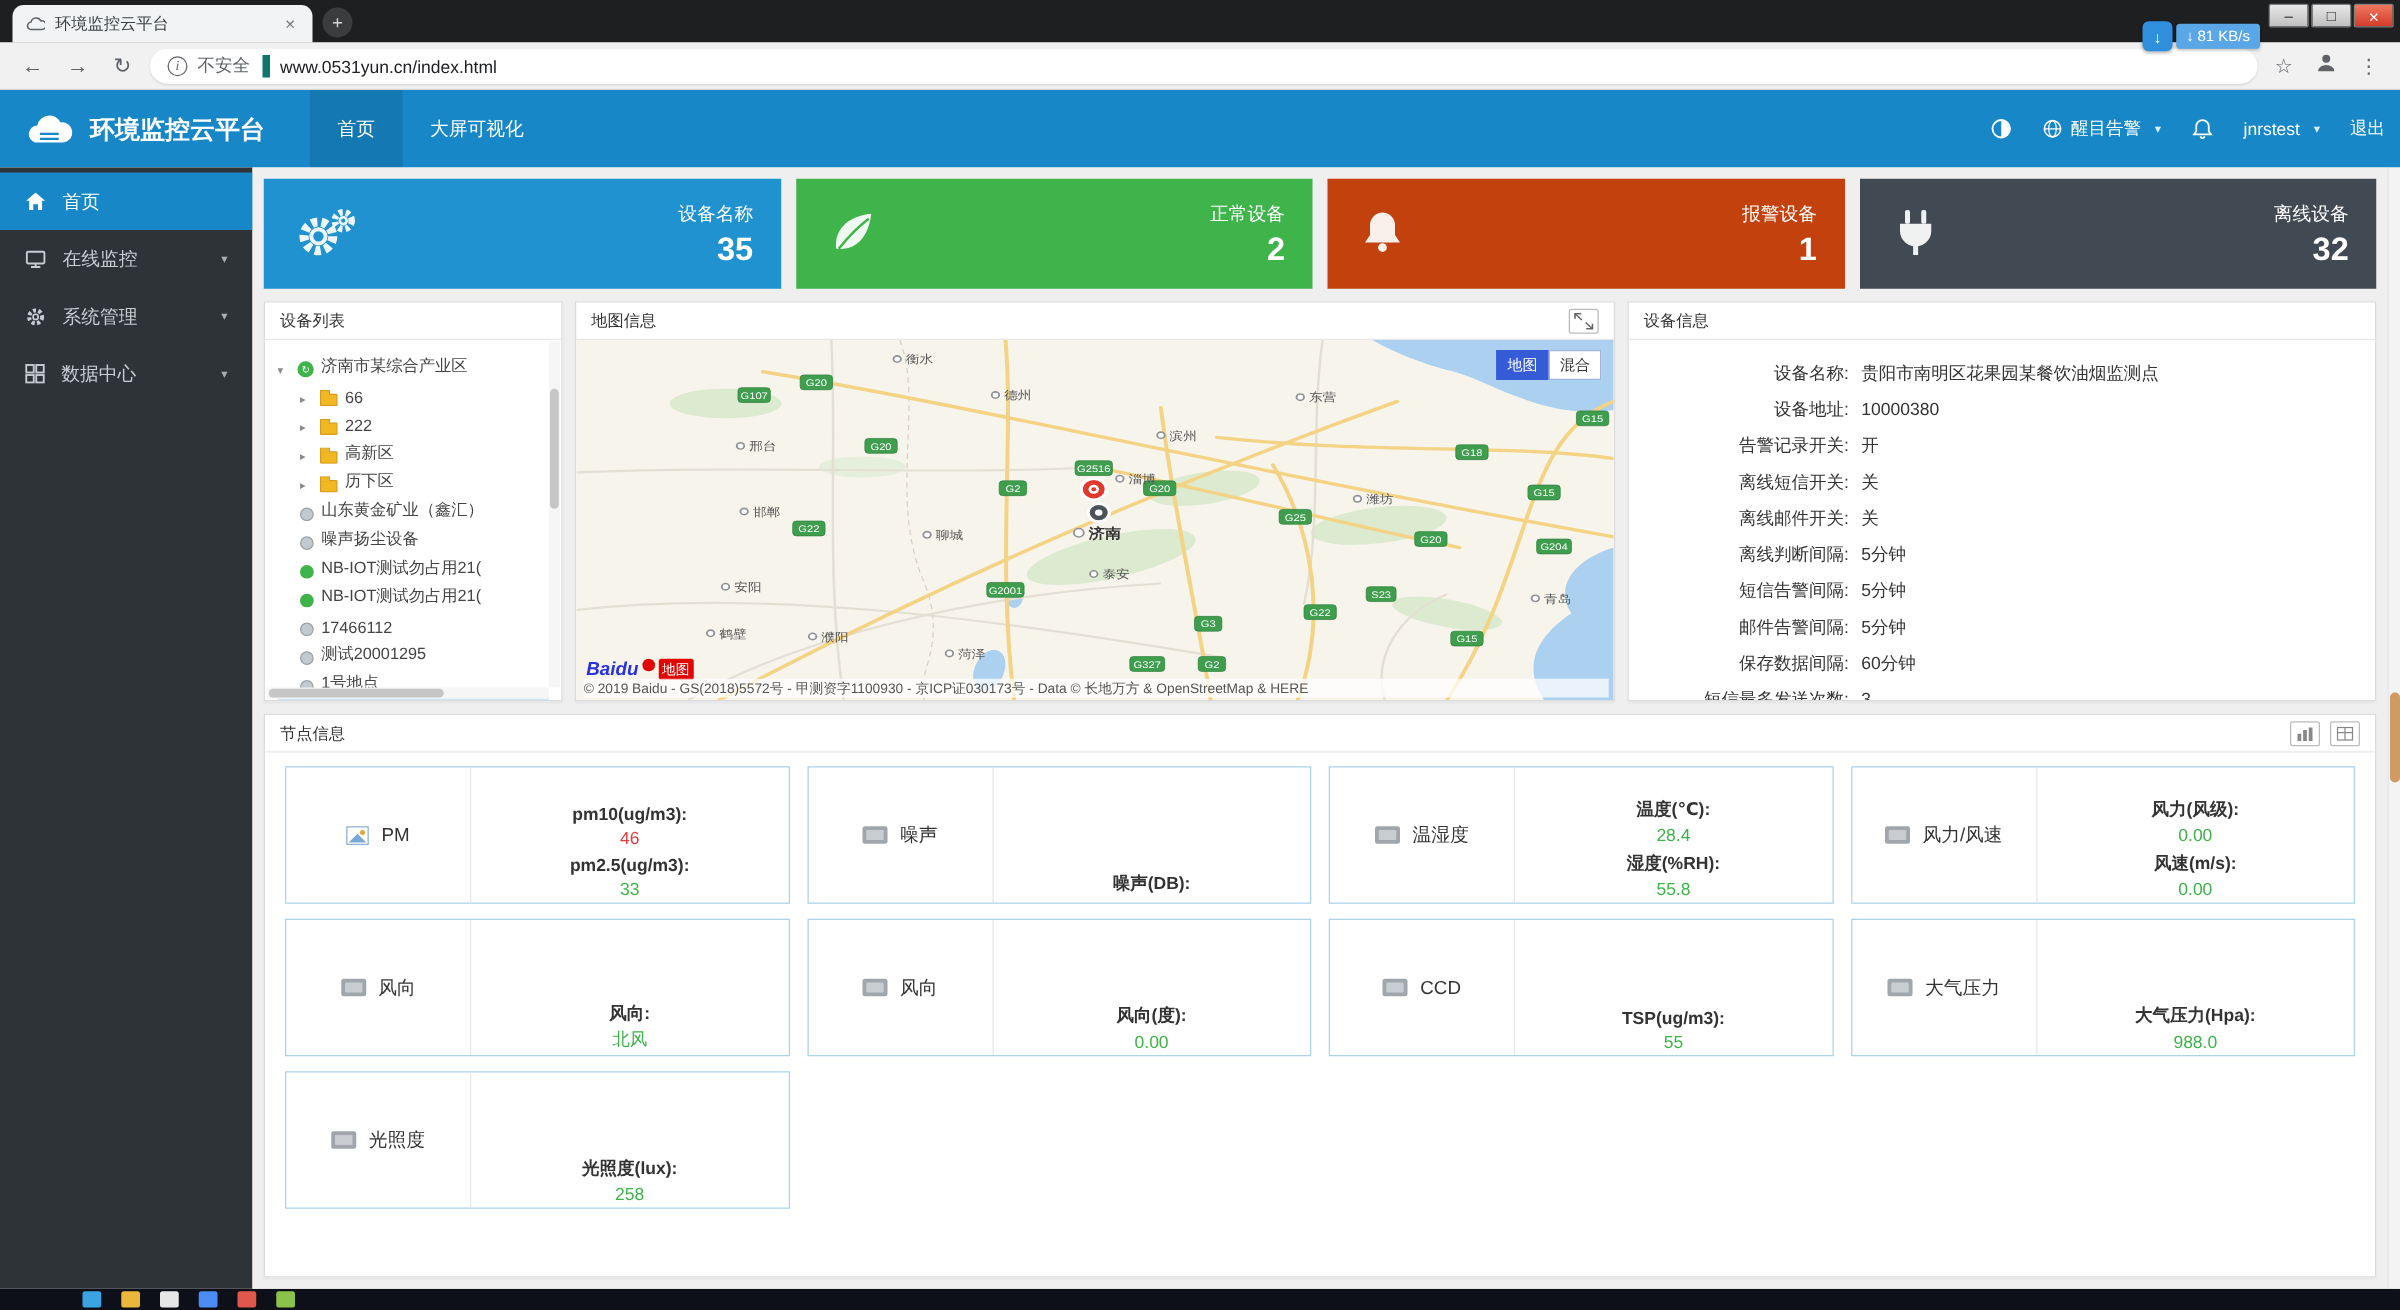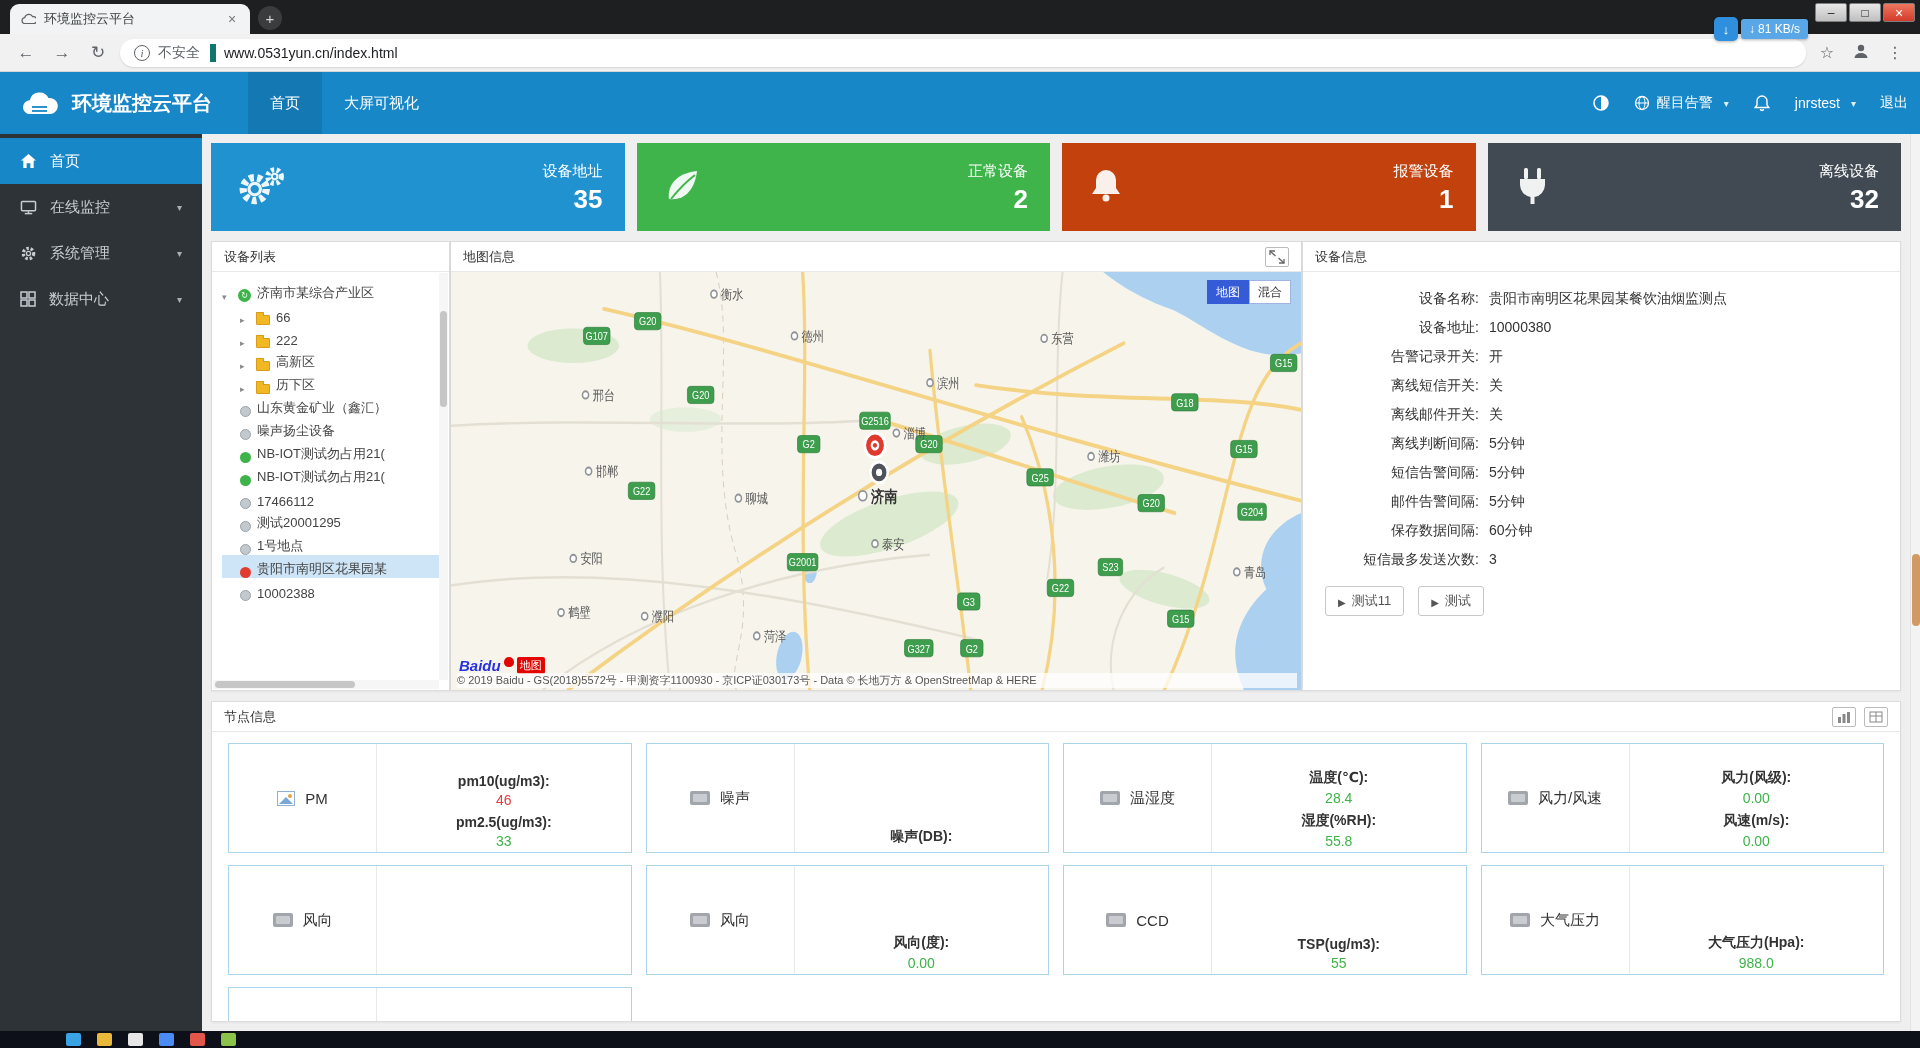--- a/index.html
+++ b/index.html
@@ -56,21 +56,21 @@
   
   .stats-row{display:flex;gap:12px;height:88px;flex:0 0 auto}
   .stat-card{flex:1;display:flex;align-items:center;padding:0 22px;color:#fff}
   .stat-0{background:#2092d0}.stat-1{background:#3eb44a}.stat-2{background:#c2410c}.stat-3{background:#414a52}
   .stat-icon{width:64px;display:flex;align-items:center}
   .stat-text{margin-left:auto;text-align:right}
   .stat-label{font-size:15px}
   .stat-value{font-size:26px;font-weight:bold;margin-top:5px;line-height:1}
 
   
-  .mid-row{display:flex;height:450px;margin-top:10px;flex:0 0 auto}
+  .mid-row{display:flex;gap:10px;height:320px;margin-top:10px;flex:0 0 auto}
   .panel{background:#fff;border:1px solid #dcdcdc;display:flex;flex-direction:column;box-shadow:0 1px 2px rgba(0,0,0,.05)}
   .panel-header{height:30px;border-bottom:1px solid #e8e8e8;display:flex;align-items:center;padding:0 12px;font-size:13px;color:#333;flex:0 0 auto}
   .ph-right{margin-left:auto;display:flex;align-items:center;gap:8px}
   .mini-btn{width:24px;height:20px;border:1px solid #bbb;border-radius:2px;background:#fff;display:flex;align-items:center;justify-content:center}
 
   
   .device-list{width:239px;flex:0 0 auto;position:relative}
   .tree{flex:1;padding:7px 10px 0 10px;font-size:13px;color:#444;overflow:hidden}
   .tree-row{height:23px;display:flex;align-items:flex-end;gap:6px;white-space:nowrap;overflow:hidden;padding-left:0}
   .tree-row.lvl1{padding-left:18px}
@@ -274,21 +274,21 @@
           <span class="stat-icon">
             <svg width="56" height="46" viewBox="0 0 52 44">
                 <g fill="none" stroke="rgba(255,255,255,.92)">
                   <circle cx="20" cy="24" r="11" stroke-width="7" stroke-dasharray="4.5 3.2"></circle>
                   <circle cx="20" cy="24" r="5.5" stroke-width="3"></circle>
                   <circle cx="39" cy="12" r="6.5" stroke-width="5" stroke-dasharray="3 2.4"></circle>
                   <circle cx="39" cy="12" r="2.6" stroke-width="2"></circle>
                 </g>
               </svg>
           </span>
-          <span class="stat-text"><span class="stat-label">设备地址</span><div class="stat-value">35</div></span>
+          <span class="stat-text"><span class="stat-label">设备名称</span><div class="stat-value">35</div></span>
         </div>
         <div class="stat-card stat-1">
           <span class="stat-icon">
             <svg width="46" height="44" viewBox="0 0 46 44">
                 <path d="M38,6 C18,8 8,20 10,34 C26,36 36,24 38,6 Z" fill="rgba(255,255,255,.92)"></path>
                 <path d="M12,34 C20,24 28,16 36,10" stroke="#3eb44a" stroke-width="2" fill="none"></path>
               </svg>
           </span>
           <span class="stat-text"><span class="stat-label">正常设备</span><div class="stat-value">2</div></span>
         </div>
@@ -754,20 +754,26 @@
                   <div class="metric-value tone-green">0.00</div>
                 </div>
             </div>
           </div>
 
           <div class="node-card">
             <div class="node-left">
                 <span class="chip-icon"></span>
                 <span>风向</span>
               </div>
+            <div class="node-metrics">
+              <div class="metric">
+                  <div class="metric-label">风向:</div>
+                  <div class="metric-value tone-green">北风</div>
+                </div>
+            </div>
           </div>
 
           <div class="node-card">
             <div class="node-left">
                 <span class="chip-icon"></span>
                 <span>风向</span>
               </div>
             <div class="node-metrics">
               <div class="metric">
                   <div class="metric-label">风向(度):</div>

